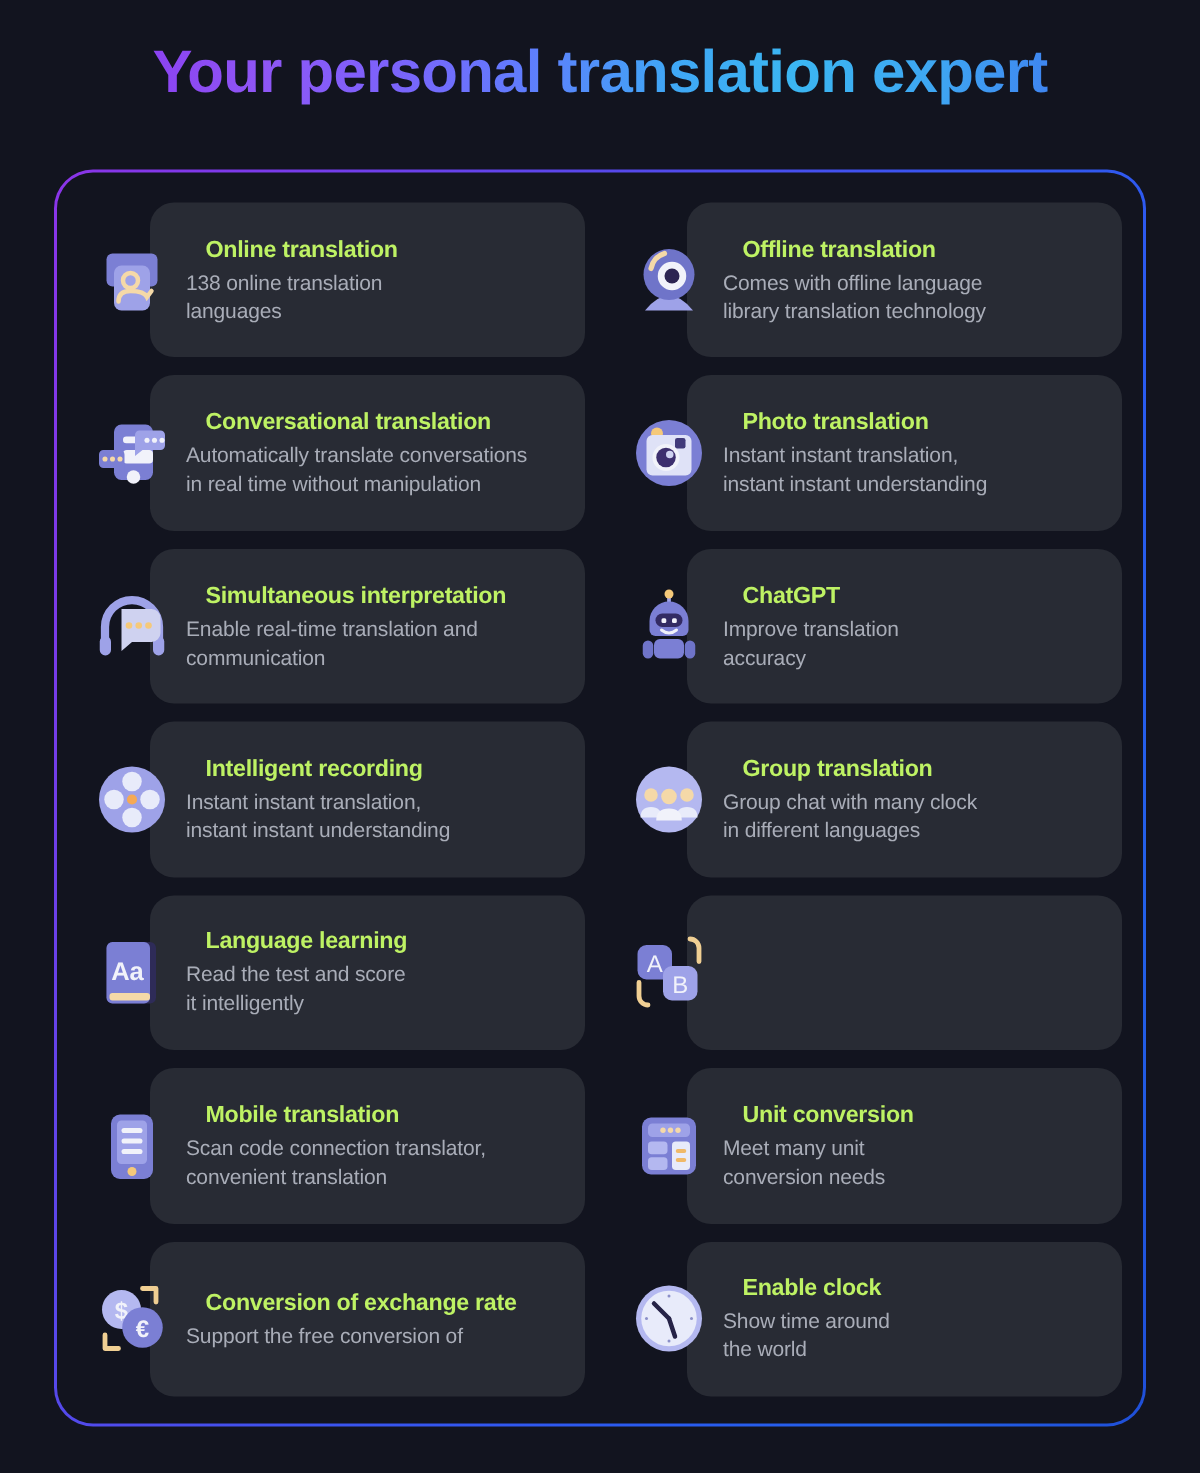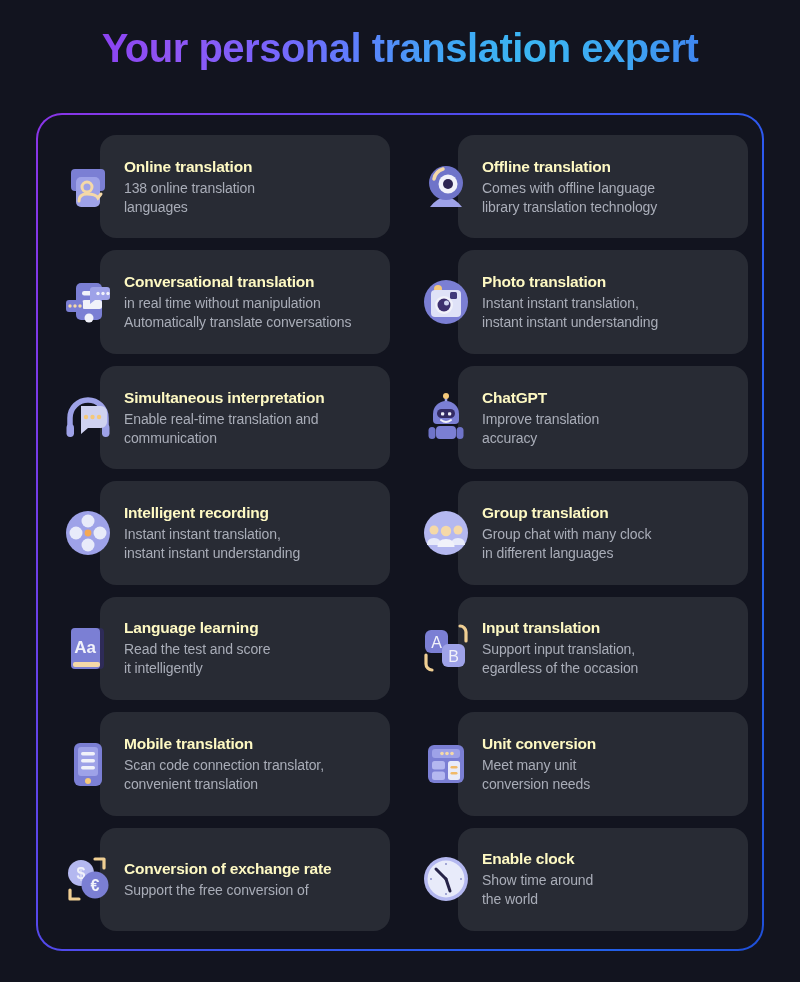--- a/index.html
+++ b/index.html
@@ -118,24 +118,25 @@
 
   .card-text {
     position: relative;
     z-index: 2;
     padding-right: 8px;
     min-width: 0;
   }
   .card-title {
     font-size: 15.5px;
     font-weight: bold;
-    color: #fef9c3;
+    color: #bef264;
     line-height: 20px;
     letter-spacing: -0.2px;
     white-space: nowrap;
+    margin-left: 13px;
   }
   .card-desc {
     margin-top: 2px;
     font-size: 14px;
     color: #a9adb8;
     line-height: 19px;
     letter-spacing: -0.1px;
     white-space: nowrap;
   }
   .card-desc span { display: block; }
@@ -204,22 +205,22 @@
                 <circle cx="50" cy="21.5" r="1.7" fill="#f1f2fa"></circle>
               <path d="M22 28 h-11 a3 3 0 0 0 -3 3 v6 a3 3 0 0 0 3 3 h9 l5 4 v-13 a3 3 0 0 0 -3 -3 z" fill="#7b7fd4"></path>
               <circle cx="12" cy="34" r="1.7" fill="#f5d9a8"></circle>
                 <circle cx="17" cy="34" r="1.7" fill="#f5d9a8"></circle>
                 <circle cx="22" cy="34" r="1.7" fill="#f5d9a8"></circle>
             </svg>
           </div>
           <div class="card-text">
             <div class="card-title">Conversational translation</div>
             <div class="card-desc">
+              <span>Automatically translate conversations</span>
               <span>in real time without manipulation</span>
-              <span>Automatically translate conversations</span>
             </div>
           </div>
         </div>
 
         <div class="card">
           <div class="card-bg"></div>
           <div class="icon-wrap">
             <svg width="60" height="60" viewBox="0 0 60 60">
               <circle cx="30" cy="30" r="22" fill="#7b7fd4"></circle>
               <circle cx="22" cy="17" r="4" fill="#f5c97a"></circle>
@@ -353,27 +354,20 @@
           <div class="icon-wrap">
             <svg width="62" height="60" viewBox="0 0 62 60">
               <path d="M45 8 a6 6 0 0 1 6 6 v9" fill="none" stroke="#f0cf93" stroke-width="3.2" stroke-linecap="round"></path>
               <path d="M17 52 a6 6 0 0 1 -6 -6 v-9" fill="none" stroke="#f0cf93" stroke-width="3.2" stroke-linecap="round"></path>
               <rect x="10" y="12" width="23" height="23" rx="6" fill="#7b7fd4"></rect>
               <text x="21.5" y="30" font-family="Liberation Sans, sans-serif" font-size="16" fill="#f1f2fa" text-anchor="middle">A</text>
               <rect x="27" y="26" width="23" height="23" rx="6" fill="#9ea2e8"></rect>
               <text x="38.5" y="44" font-family="Liberation Sans, sans-serif" font-size="16" fill="#f1f2fa" text-anchor="middle">B</text>
             </svg>
           </div>
-          <div class="card-text">
-            <div class="card-title">Input translation</div>
-            <div class="card-desc">
-              <span>Support input translation,</span>
-              <span>egardless of the occasion</span>
-            </div>
-          </div>
         </div>
 
         <div class="card">
           <div class="card-bg"></div>
           <div class="icon-wrap">
             <svg width="60" height="60" viewBox="0 0 60 60">
               <rect x="16" y="9" width="28" height="43" rx="6" fill="#7b7fd4"></rect>
               <rect x="20" y="13" width="20" height="29" rx="3" fill="#9ea2e8"></rect>
               <rect x="23" y="18" width="14" height="3.4" rx="1.7" fill="#f1f2fa"></rect>
               <rect x="23" y="25" width="14" height="3.4" rx="1.7" fill="#f1f2fa"></rect>

